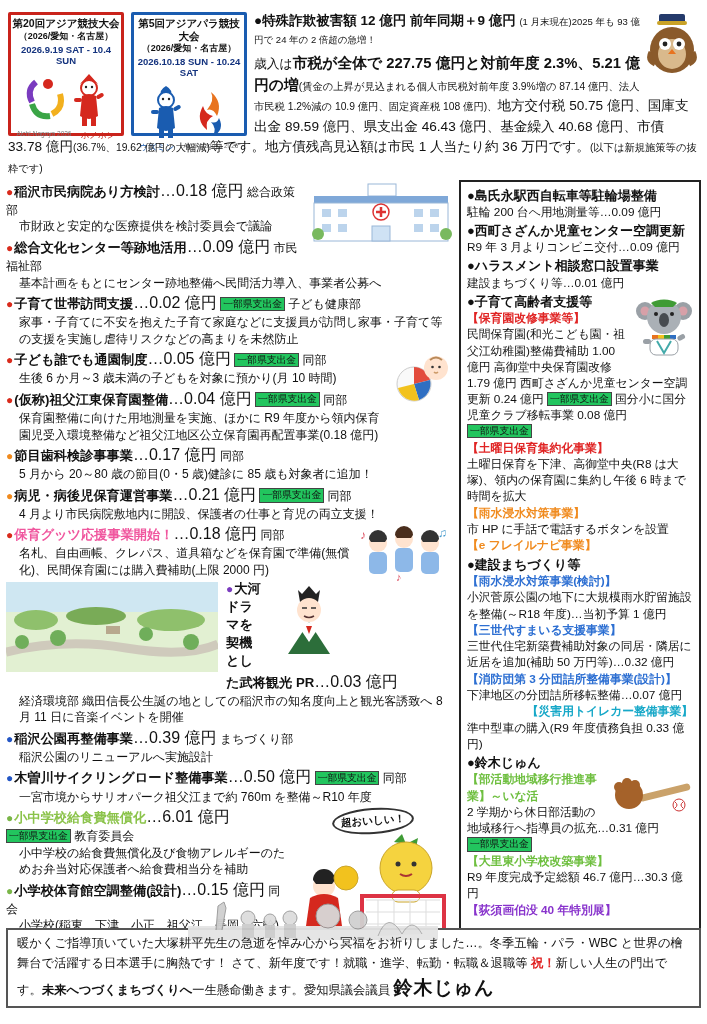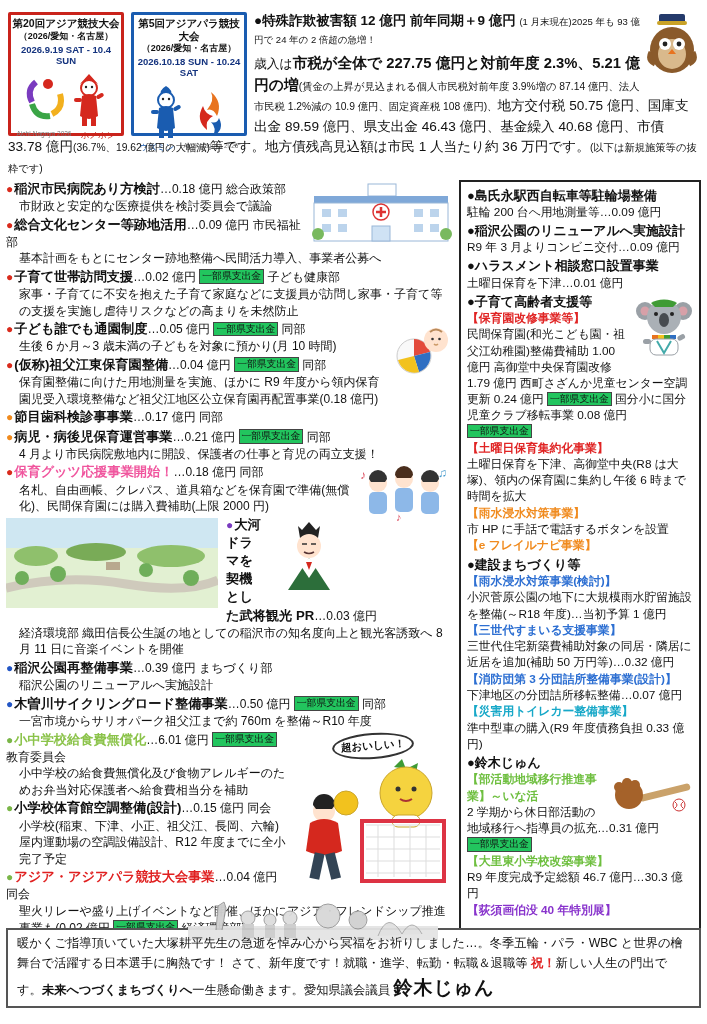--- a/index.html
+++ b/index.html
@@ -28,39 +28,39 @@
   
   .main{display:flex;gap:7px;padding:3px 6px 0 6px;clear:both;height:776px;overflow:hidden;}
   .leftcol{width:446px;overflow:hidden;}
   .rightbox{flex:1;border:2px solid #222;padding:3px 6px;font-size:11.8px;line-height:1.37;
             box-sizing:border-box;overflow:hidden;background:#fff;}
   
   .item{font-size:12px;line-height:1.38;margin-bottom:1px;}
   .t{white-space:normal;}
   .bu{font-size:12px;margin-right:1px;}
   .ttl{font-weight:bold;font-size:13.2px;}
-  .amt{font-size:12px;}
+  .amt{font-size:16px;}
   .dept{font-size:12px;}
   .d{padding-left:13px;}
   .badge{display:inline-block;border:1px solid #444;font-size:9.8px;line-height:12.5px;
          padding:0 2px;vertical-align:1.5px;background:#22c55e;white-space:nowrap;}
   .c-red{color:#d92b1c;} .c-org{color:#f08a1d;} .c-pur{color:#7a3bbf;}
   .c-blu{color:#2356c5;} .c-grn{color:#7ab648;}
   .t-pink{color:#f0569e;} .t-grn{color:#8bc34a;} .t-red{color:#e02020;} .t-cyan{color:#2ab4d8;}
   .fr{float:right;margin:2px 0 2px 6px;}
   .fl{float:left;margin:2px 8px 2px 0;}
   .bubble{display:inline-block;border:2px solid #333;border-radius:50%;padding:4px 7px;
           font-size:10.5px;font-weight:bold;background:#fff;transform:rotate(-4deg);}
   .inappy-wrap{width:158px;text-align:center;}
   
   .rb-title{font-weight:bold;font-size:13px;line-height:1.32;margin-top:2px;}
   .rb-body{font-size:11.8px;}
   .bh{font-weight:bold;font-size:11.8px;line-height:1.4;}
   .bh-red{color:#e02424;} .bh-org{color:#f08a1d;} .bh-blu{color:#2d6fd2;}
-  .bh-tea{color:#17a8c8;} .bh-grn{color:#6ebf3f;} .bh-pur{color:#8833cc;}
+  .bh-tea{color:#17a8c8;text-align:right;} .bh-grn{color:#6ebf3f;} .bh-pur{color:#8833cc;}
   
   .bottom{position:absolute;left:6px;right:6px;bottom:16px;border:2px solid #555;background:#fff;
           padding:4px 9px;font-size:12.3px;line-height:1.55;}
   .bottom p{margin:0;position:relative;z-index:1;}
   .b-red{color:#e02020;font-weight:bold;}
   .b-bold{font-weight:bold;}
   .sig{font-weight:bold;font-size:19px;letter-spacing:1px;}
   .zoo{position:absolute;left:180px;top:-34px;z-index:0;opacity:.95;}
 </style>
 </head>
@@ -210,20 +210,21 @@
         <div class="d">生後 6 か月～3 歳未満の子どもを対象に預かり(月 10 時間)</div>
       </div>
 
       <div class="item">
         <div class="t"><span class="bu c-red">●</span><span class="ttl">(仮称)祖父江東保育園整備</span><span class="amt">…0.04 億円</span> <span class="badge">一部県支出金</span> <span class="dept">同部</span></div>
         <div class="d">保育園整備に向けた用地測量を実施、ほかに R9 年度から領内保育園児受入環境整備など祖父江地区公立保育園再配置事業(0.18 億円)</div>
       </div>
 
       <div class="item">
         <div class="t"><span class="bu c-org">●</span><span class="ttl">節目歯科検診事事業</span><span class="amt">…0.17 億円</span> <span class="dept">同部</span></div>
+        <div class="d">5 月から 20～80 歳の節目(0・5 歳)健診に 85 歳も対象者に追加！</div>
       </div>
 
       <div class="item">
         <div class="t"><span class="bu c-org">●</span><span class="ttl">病児・病後児保育運営事業</span><span class="amt">…0.21 億円</span> <span class="badge">一部県支出金</span> <span class="dept">同部</span></div>
         <div class="d">4 月より市民病院敷地内に開設、保護者の仕事と育児の両立支援！</div>
       </div>
 
       <span class="fr">
         <svg width="96" height="58" viewBox="0 0 96 58">
           <text x="4" y="14" font-size="12" fill="#d56">♪</text>
@@ -330,25 +331,25 @@
 
       </div>
 
     </div>
 
     <div class="rightbox">
 
       <div class="rb-title">●島氏永駅西自転車等駐輪場整備</div>
       <div class="rb-body">駐輪 200 台へ用地測量等…0.09 億円</div>
 
-      <div class="rb-title">●稲沢公園のリニューアルへ実施設計</div>
+      <div class="rb-title">●西町さざんか児童センター空調更新</div>
       <div class="rb-body">R9 年 3 月よりコンビニ交付…0.09 億円</div>
 
       <div class="rb-title">●ハラスメント相談窓口設置事業</div>
-      <div class="rb-body">土曜日保育を下津…0.01 億円</div>
+      <div class="rb-body">建設まちづくり等…0.01 億円</div>
 
       <span class="fr">
         <svg width="58" height="72" viewBox="0 0 58 72">
           <circle cx="10" cy="18" r="9" fill="#9aa0a6"></circle>
             <circle cx="48" cy="18" r="9" fill="#9aa0a6"></circle>
           <circle cx="10" cy="18" r="4.5" fill="#d7a0a8"></circle>
             <circle cx="48" cy="18" r="4.5" fill="#d7a0a8"></circle>
           <circle cx="29" cy="24" r="17" fill="#aab0b6"></circle>
           <path d="M16 10 a17 10 0 0 1 26 0 l-4 4 -18 0Z" fill="#3f9b35"></path>
           <ellipse cx="29" cy="27" rx="5" ry="7" fill="#474b50"></ellipse>

